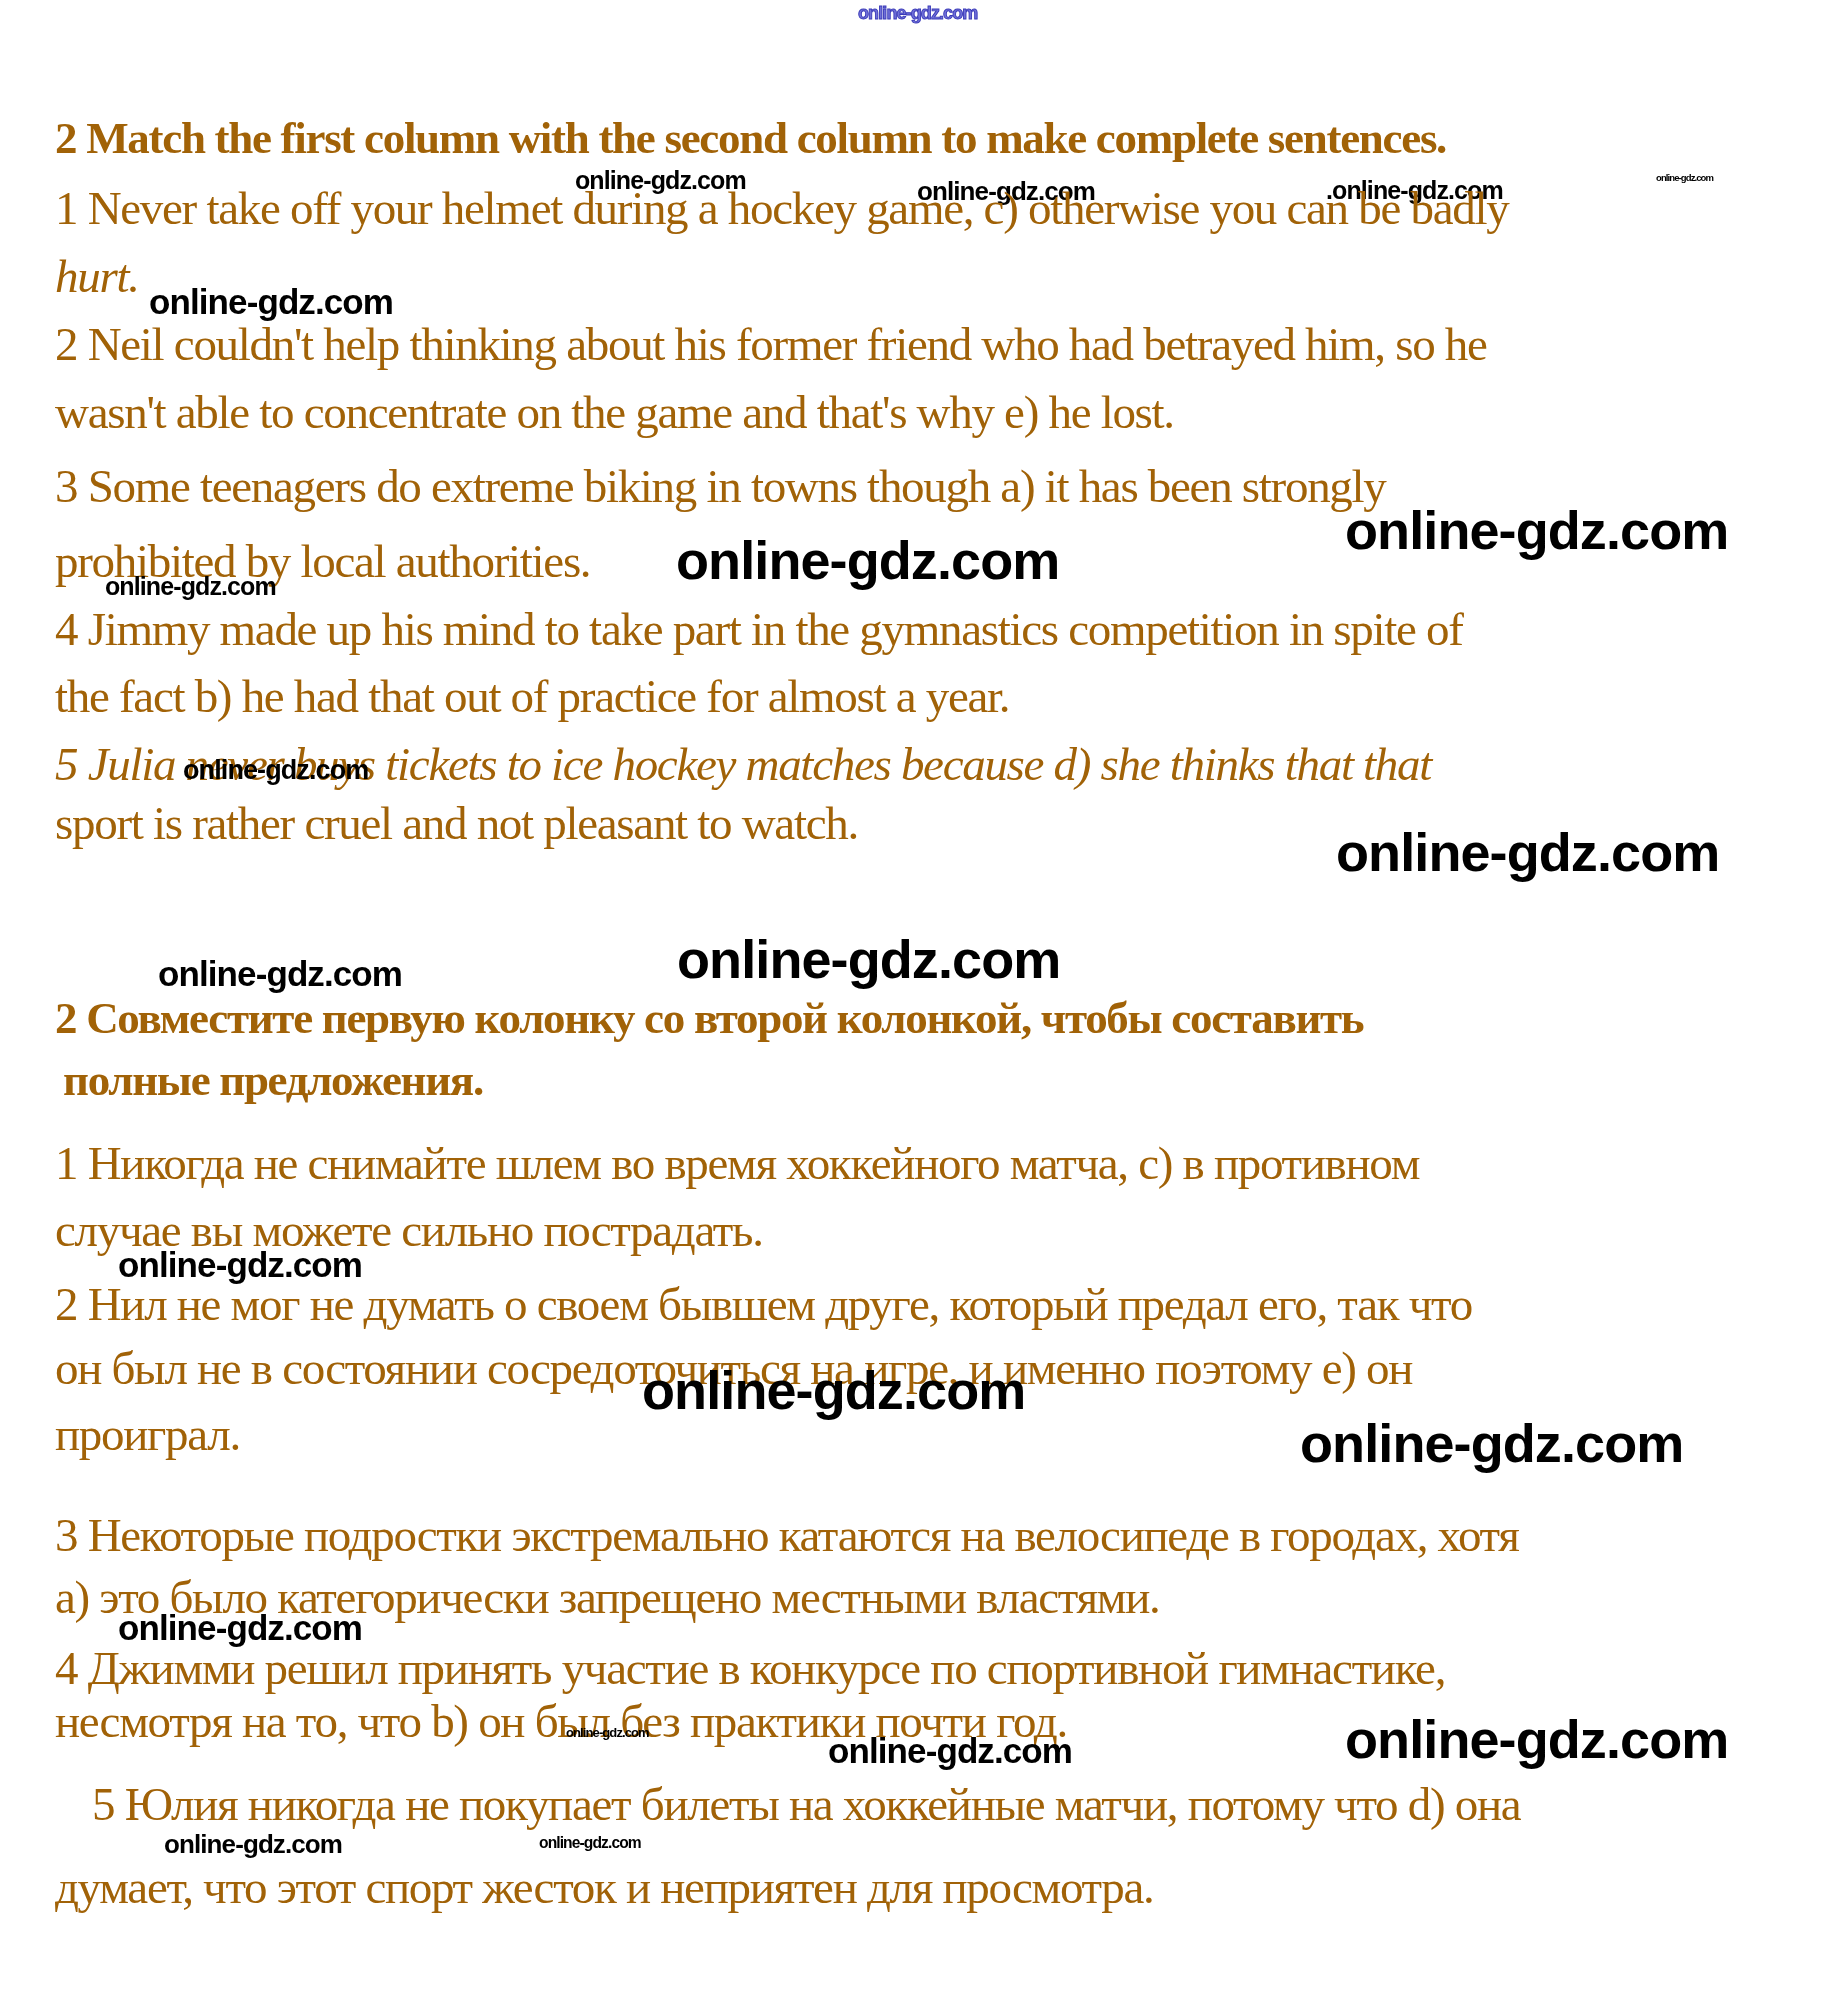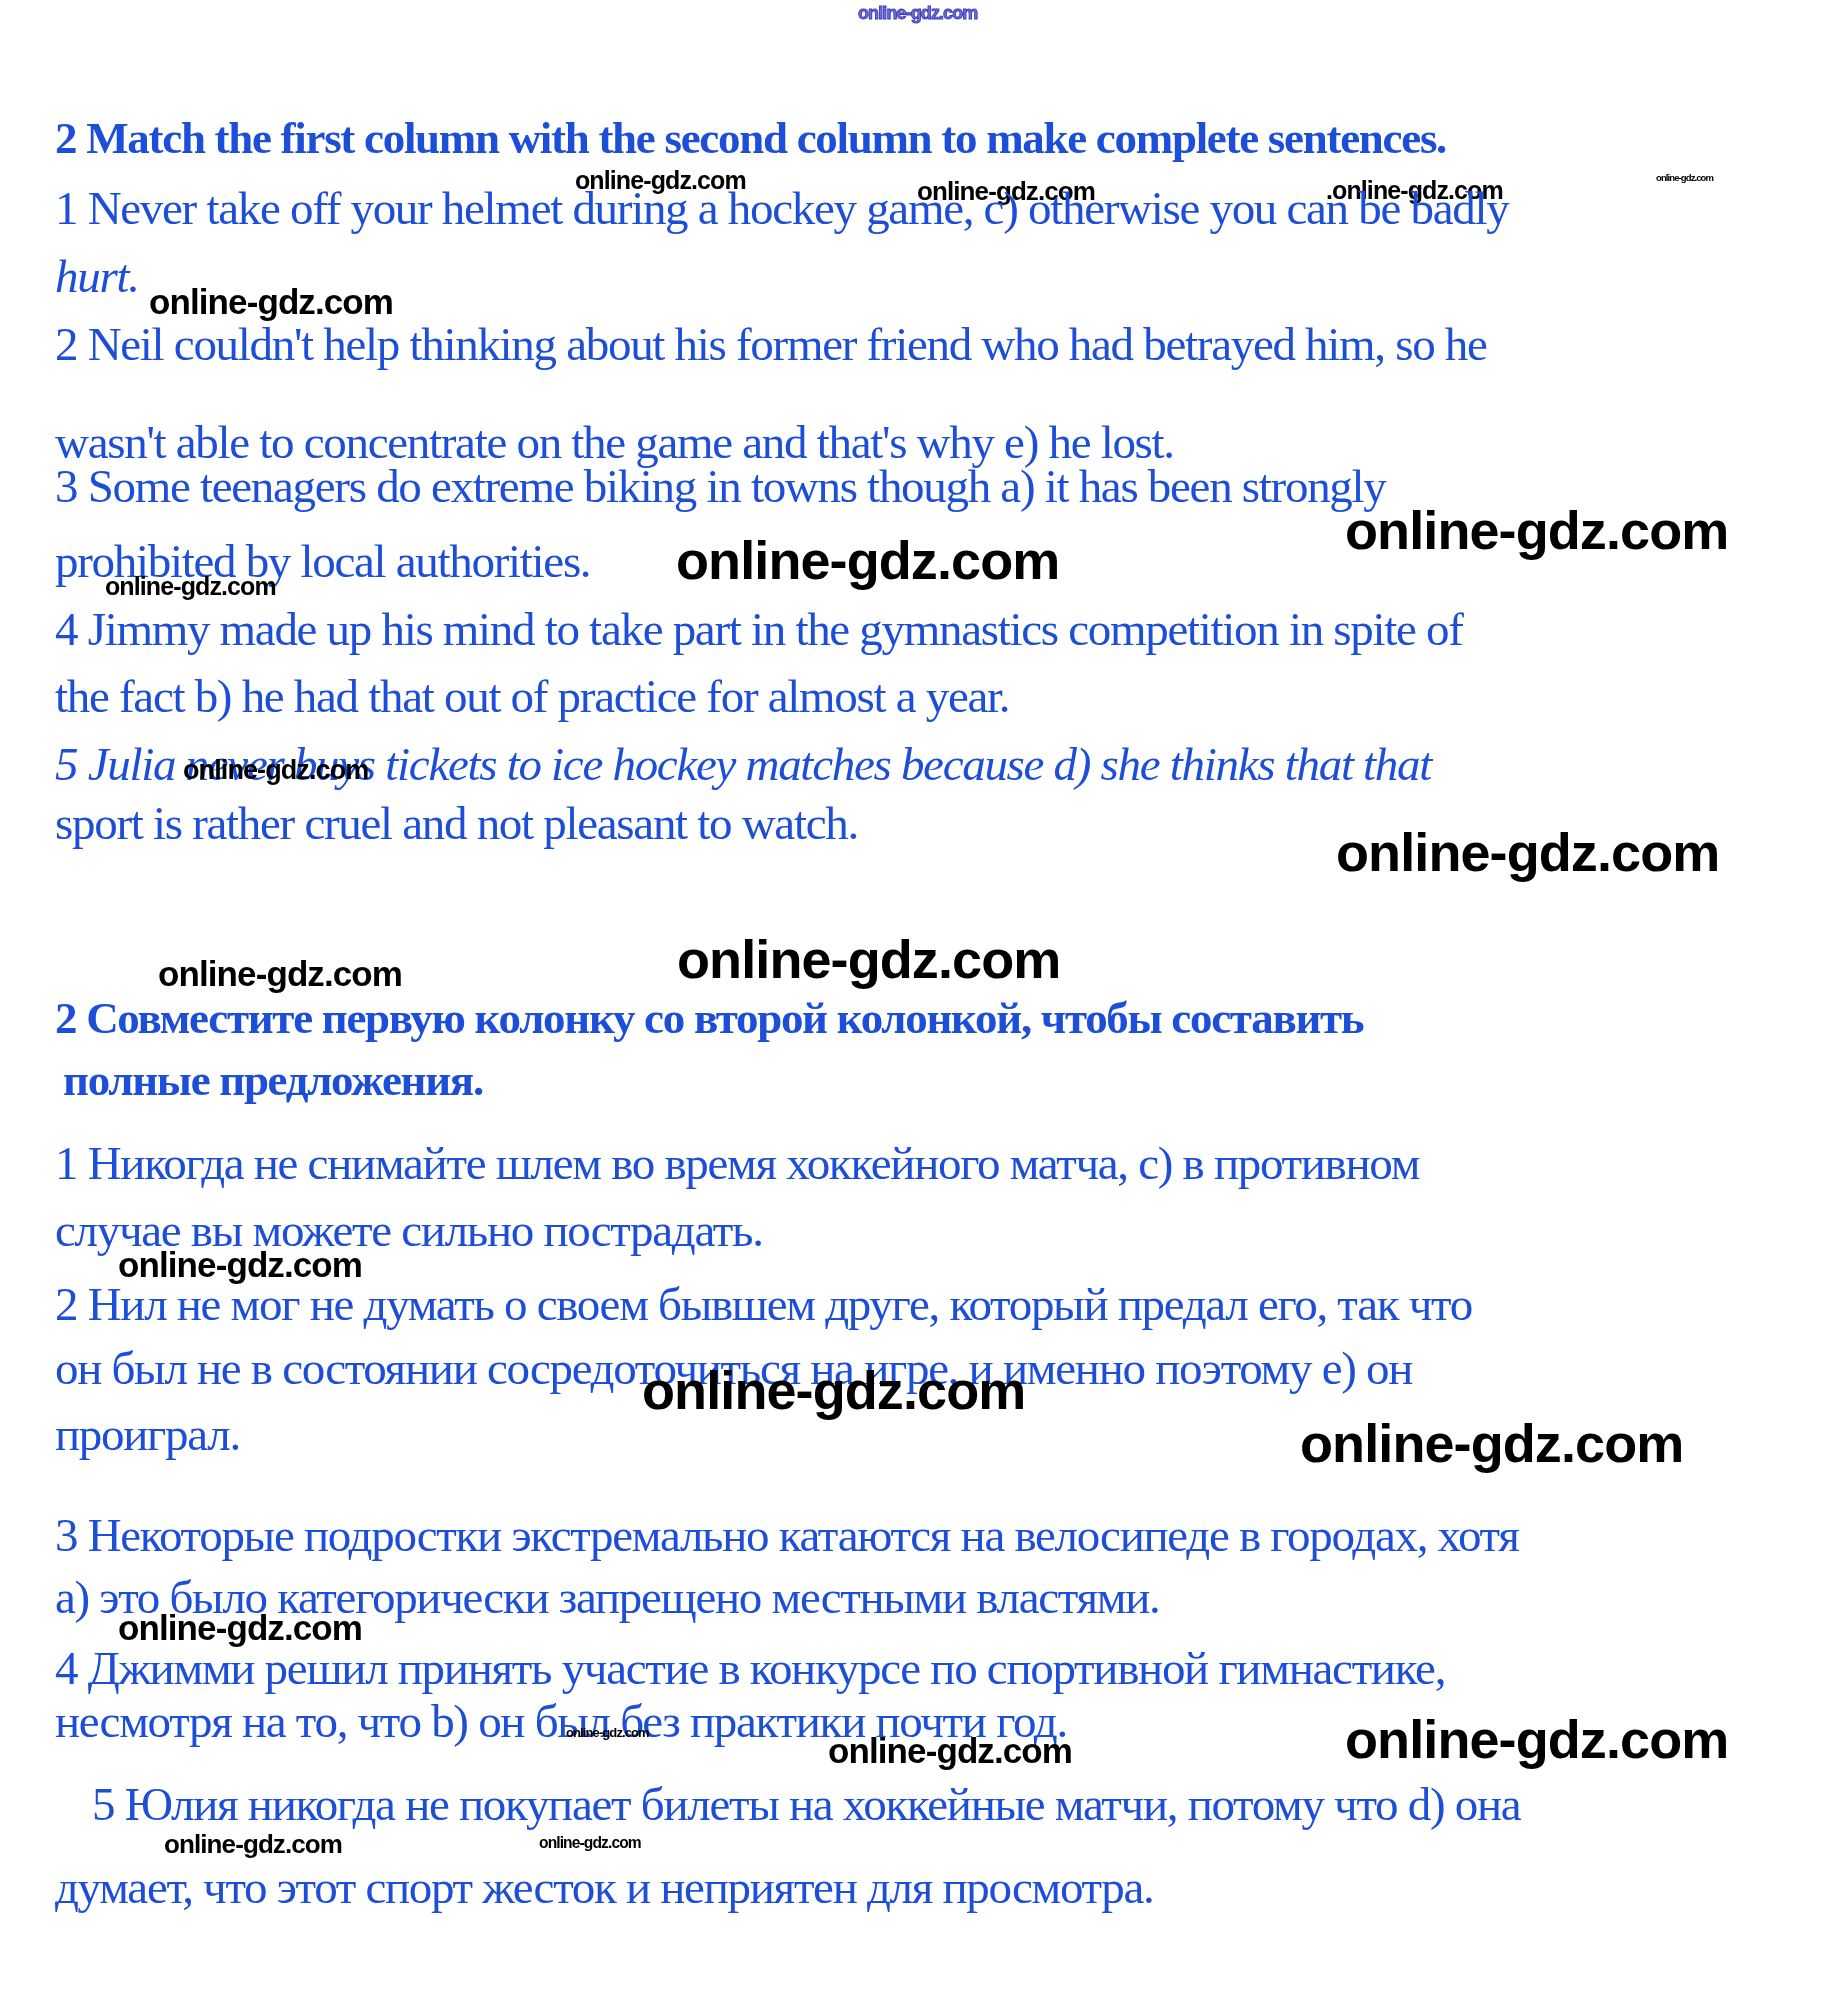--- a/index.html
+++ b/index.html
@@ -13,21 +13,21 @@
   }
   
   .line {
     position: absolute;
     left: 55px;
     white-space: nowrap;
     font-family: "Liberation Serif", "DejaVu Serif", serif;
     font-size: 47px;
     letter-spacing: -1.3px;
     line-height: 1;
-    color: #1d4ed8;
+    color: #a16207;
   }
   .hline { font-weight: bold; font-size: 45px; }
   
   .wm {
     position: absolute;
     white-space: nowrap;
     font-family: "Liberation Sans", "DejaVu Sans", sans-serif;
     font-weight: 700;
     letter-spacing: -0.9px;
     line-height: 1;
@@ -53,21 +53,21 @@
   .wm-r     { left: 566px;  top: 1726px; font-size: 13px; }
   .wm-s     { left: 828px;  top: 1733px; font-size: 35px; }
   .wm-t     { left: 1345px; top: 1712px; font-size: 54px; }
   .wm-u     { left: 164px;  top: 1831px; font-size: 26px; }
   .wm-v     { left: 539px;  top: 1835px; font-size: 15.6px; }
 
   .y-head   { top: 116px; }
   .y-en1    { top: 185px; }
   .y-en2    { top: 253px; font-style: italic; }
   .y-en3    { top: 321px; }
-  .y-en4    { top: 389px; margin-top: 30px; }
+  .y-en4    { top: 389px; }
   .y-en5    { top: 463px; }
   .y-en6    { top: 538px; }
   .y-en7    { top: 606px; }
   .y-en8    { top: 673px; }
   .y-en9    { top: 741px; font-style: italic; }
   .y-en10   { top: 800px; }
   .y-ruh1   { top: 996px; }
   .y-ruh2   { top: 1058px; margin-left: 8px; }
   .y-ru1a   { top: 1140px; }
   .y-ru1b   { top: 1207px; }

